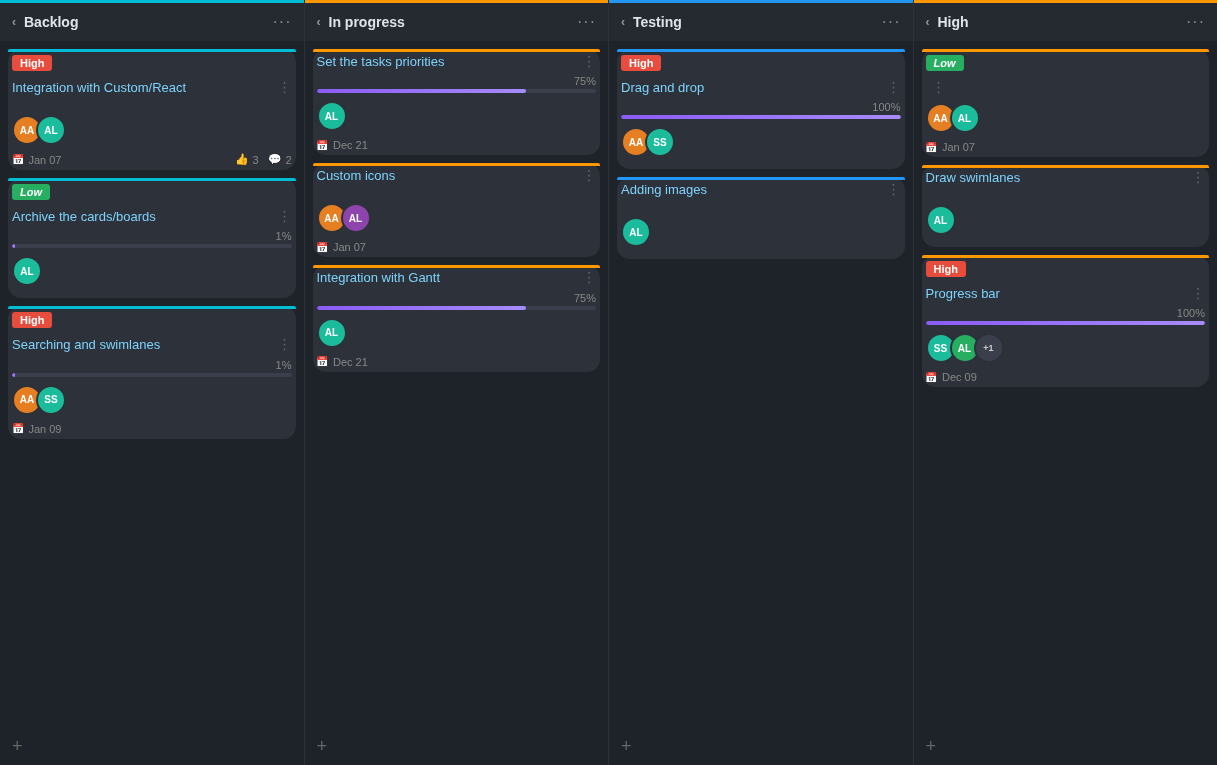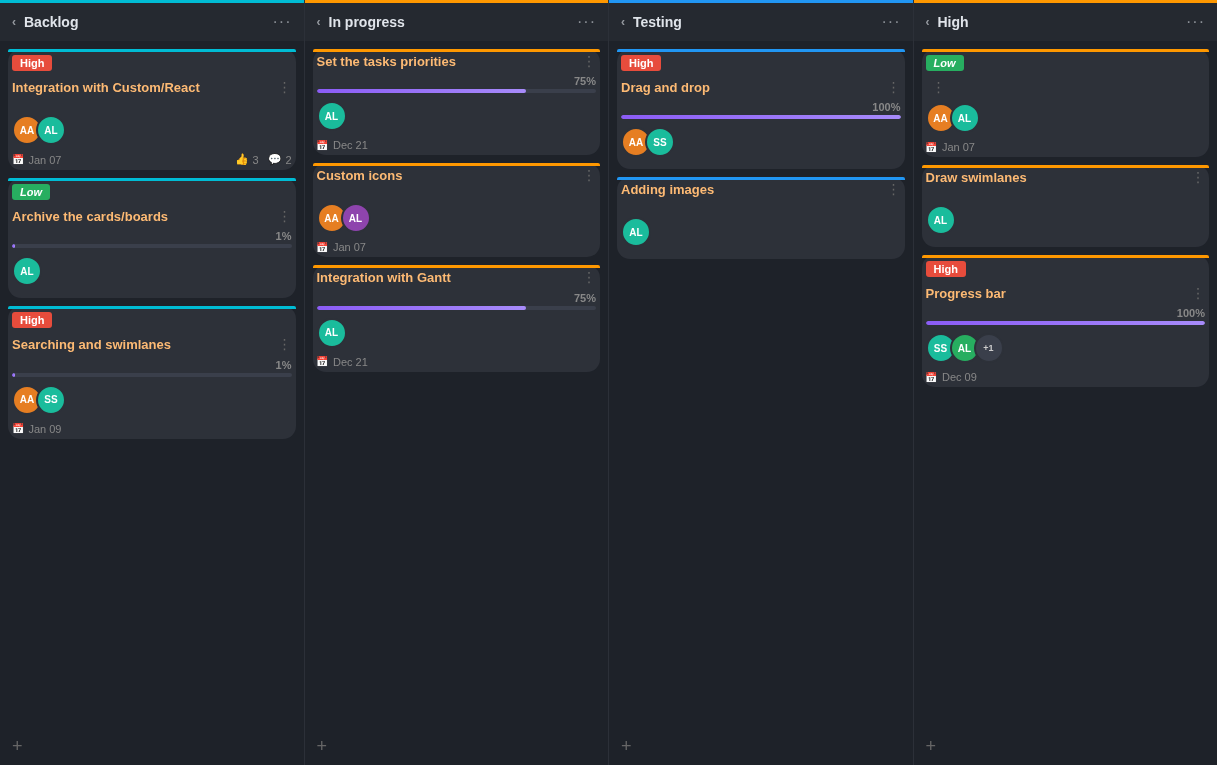--- a/index.html
+++ b/index.html
@@ -93,22 +93,22 @@
       border-radius: 3px;
       font-size: 11px;
       font-weight: 700;
       color: #fff;
       margin-bottom: 8px;
     }
     .badge-high { background: #e74c3c; }
     .badge-low { background: #27ae60; font-style: italic; }
     .card-title {
       font-size: 13px;
-      font-weight: 700;
-      color: #fdba74;
+      font-weight: 400;
+      color: #7dd3fc;
       margin-bottom: 10px;
       line-height: 1.4;
     }
     .card-header-row {
       display: flex;
       align-items: flex-start;
       justify-content: space-between;
     }
     .card-menu {
       color: #666;
@@ -131,21 +131,20 @@
       height: 100%;
       border-radius: 2px;
       background: linear-gradient(90deg, #8b5cf6, #a78bfa);
     }
     .progress-label {
       font-size: 11px;
       color: #888;
       position: absolute;
       right: 0;
       top: -14px;
-      font-weight: bold;
     }
     .avatars {
       display: flex;
       align-items: center;
       margin: 8px 0;
     }
     .avatar {
       width: 30px;
       height: 30px;
       border-radius: 50%;

